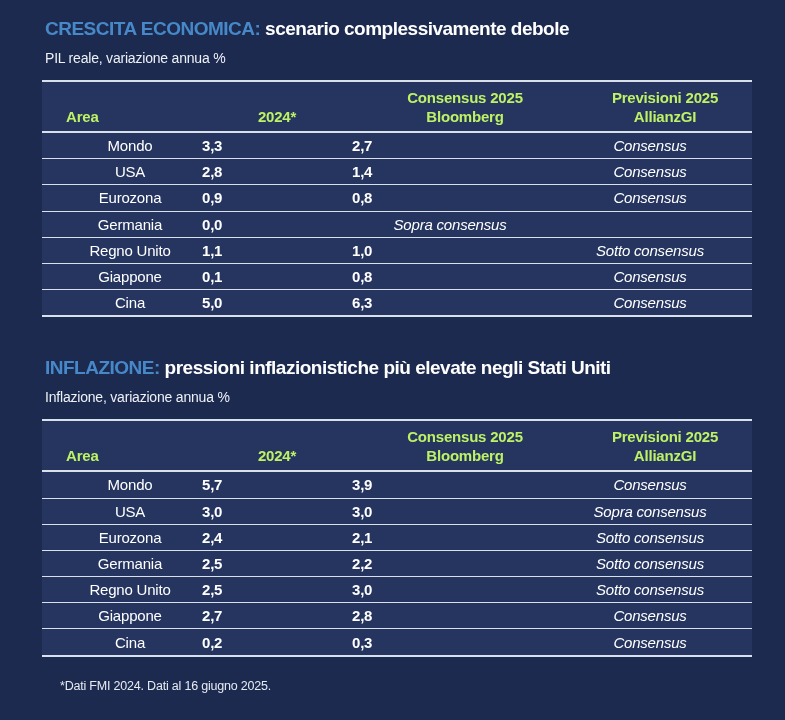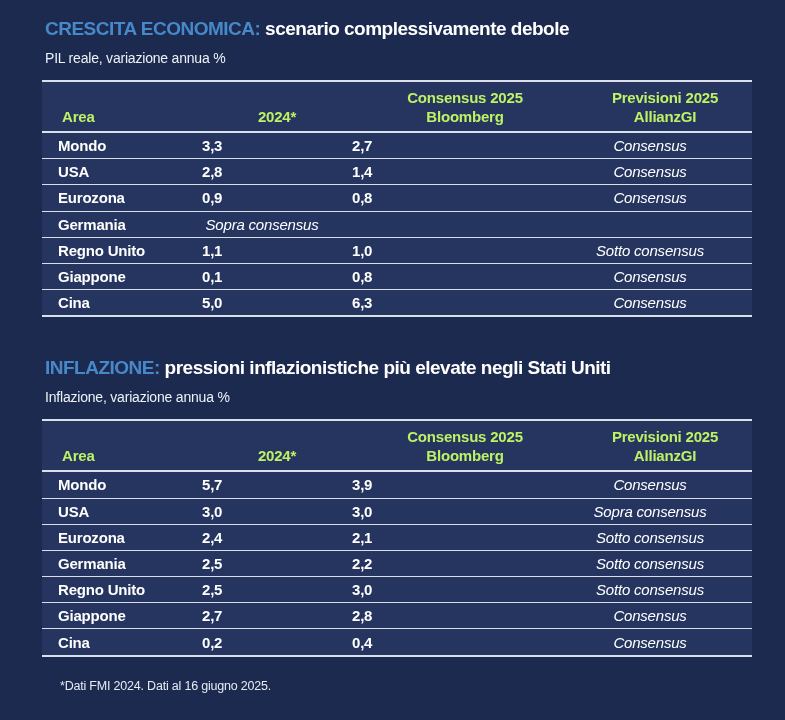--- a/index.html
+++ b/index.html
@@ -47,39 +47,39 @@
     min-height: 37px;
   }
   .hcell {
     font-size: 15px;
     font-weight: bold;
     letter-spacing: -0.2px;
     text-align: center;
     line-height: 19px;
     color: #bef264;
   }
-  .hcell.c1 { text-align: left; padding-left: 20px; }
+  .hcell.c1 { text-align: left; padding-left: 0; margin-left: 24px; }
   .hcell.c4 { }
   .hcell span { display: block; }
 
   .trow {
     display: grid;
     grid-template-columns: 160px 150px 226px 174px;
     align-items: center;
     height: 25.2px;
     border-bottom: 1.5px solid #d9e0ea;
   }
   .trow:last-child { border-bottom: none; }
   .cell {
     font-size: 15px;
     letter-spacing: -0.2px;
     color: #ffffff;
     line-height: 25px;
   }
-  .cell.area { font-weight: bold; text-align: left; padding-left: 16px; }
+  .cell.area { font-weight: normal; text-align: center; padding-left: 16px; }
   .cell.num  { font-weight: bold; text-align: left; }
   .cell.forecast { font-style: italic; text-align: center; padding-right: 30px; }
 
   .section2 { margin-top: 38px; }
 
   .footnote {
     margin: 22px 0 0 18px;
     font-size: 12.5px;
     color: #e6ebf2;
     letter-spacing: -0.2px;
@@ -125,20 +125,21 @@
         <div class="cell forecast">Consensus</div>
       </div>
       <div class="trow">
         <div class="cell area">Eurozona</div>
         <div class="cell num">0,9</div>
         <div class="cell num">0,8</div>
         <div class="cell forecast">Consensus</div>
       </div>
       <div class="trow">
         <div class="cell area">Germania</div>
+        <div class="cell num">0,0</div>
         <div class="cell forecast">Sopra consensus</div>
       </div>
       <div class="trow">
         <div class="cell area">Regno Unito</div>
         <div class="cell num">1,1</div>
         <div class="cell num">1,0</div>
         <div class="cell forecast">Sotto consensus</div>
       </div>
       <div class="trow">
         <div class="cell area">Giappone</div>
@@ -209,21 +210,21 @@
       </div>
       <div class="trow">
         <div class="cell area">Giappone</div>
         <div class="cell num">2,7</div>
         <div class="cell num">2,8</div>
         <div class="cell forecast">Consensus</div>
       </div>
       <div class="trow">
         <div class="cell area">Cina</div>
         <div class="cell num">0,2</div>
-        <div class="cell num">0,4</div>
+        <div class="cell num">0,3</div>
         <div class="cell forecast">Consensus</div>
       </div>
     </div>
   </div>
 
   <div class="footnote">*Dati FMI 2024. Dati al 16 giugno 2025.</div>
 
 </div>
 
 </body></html>

